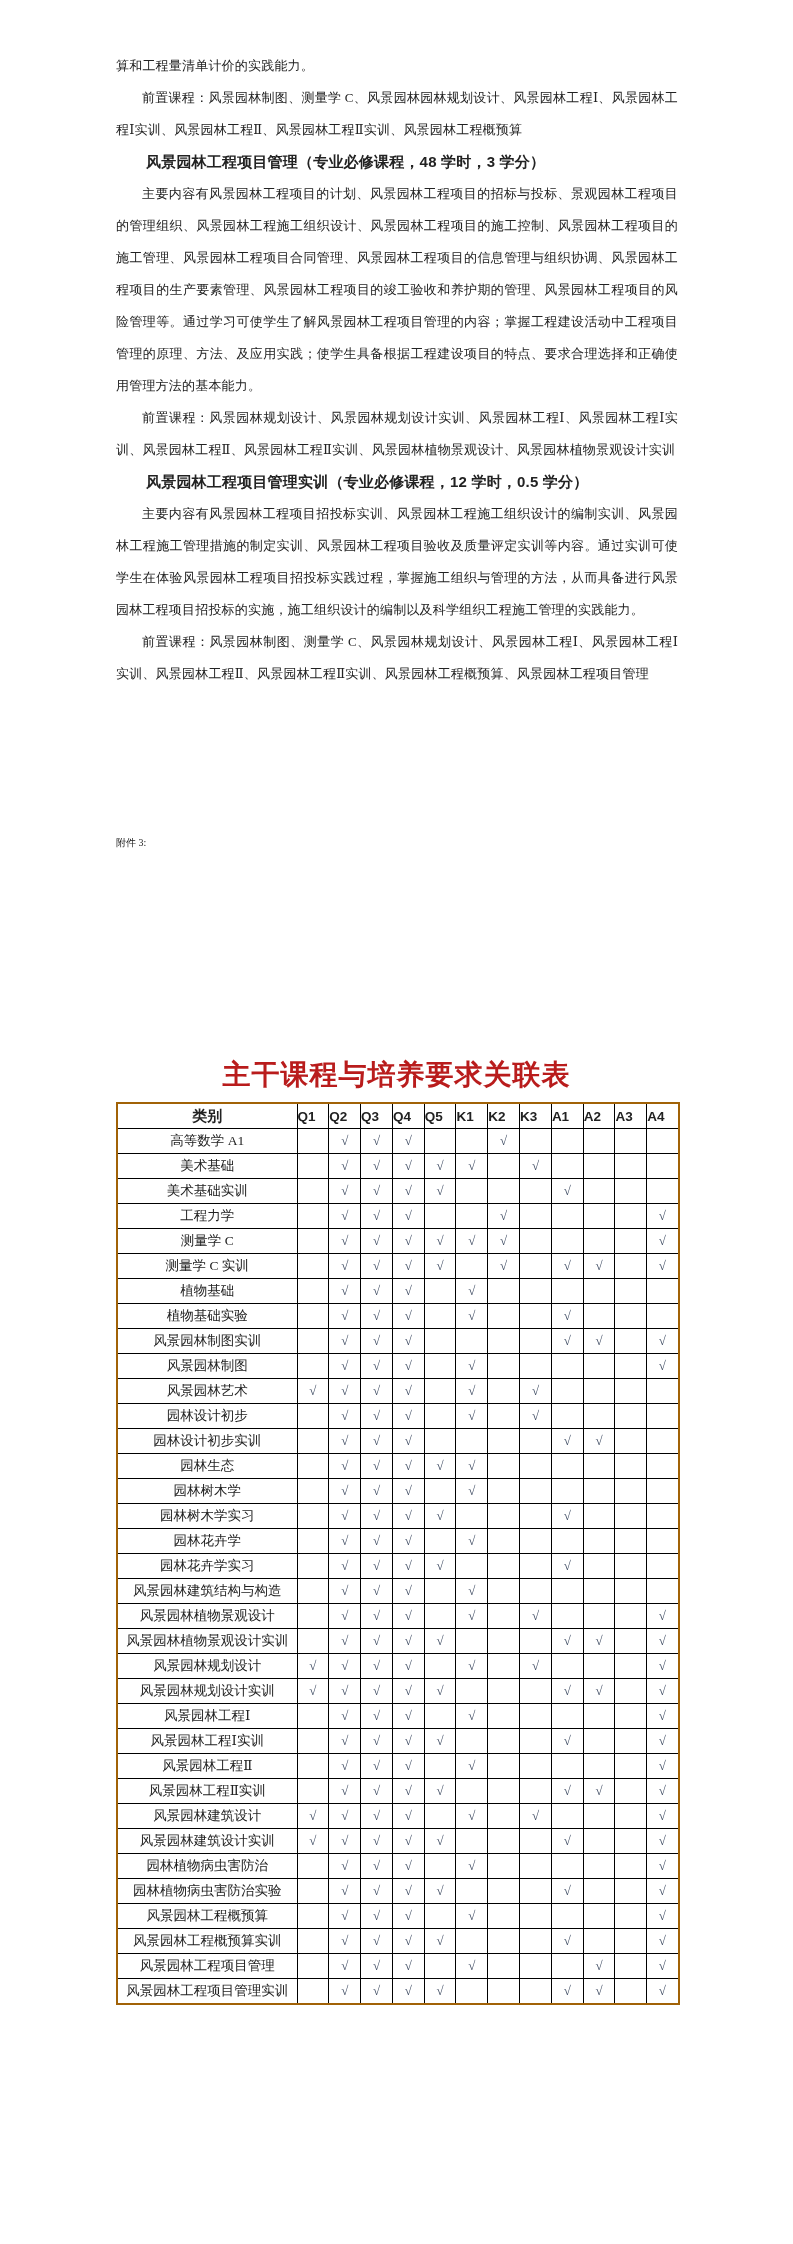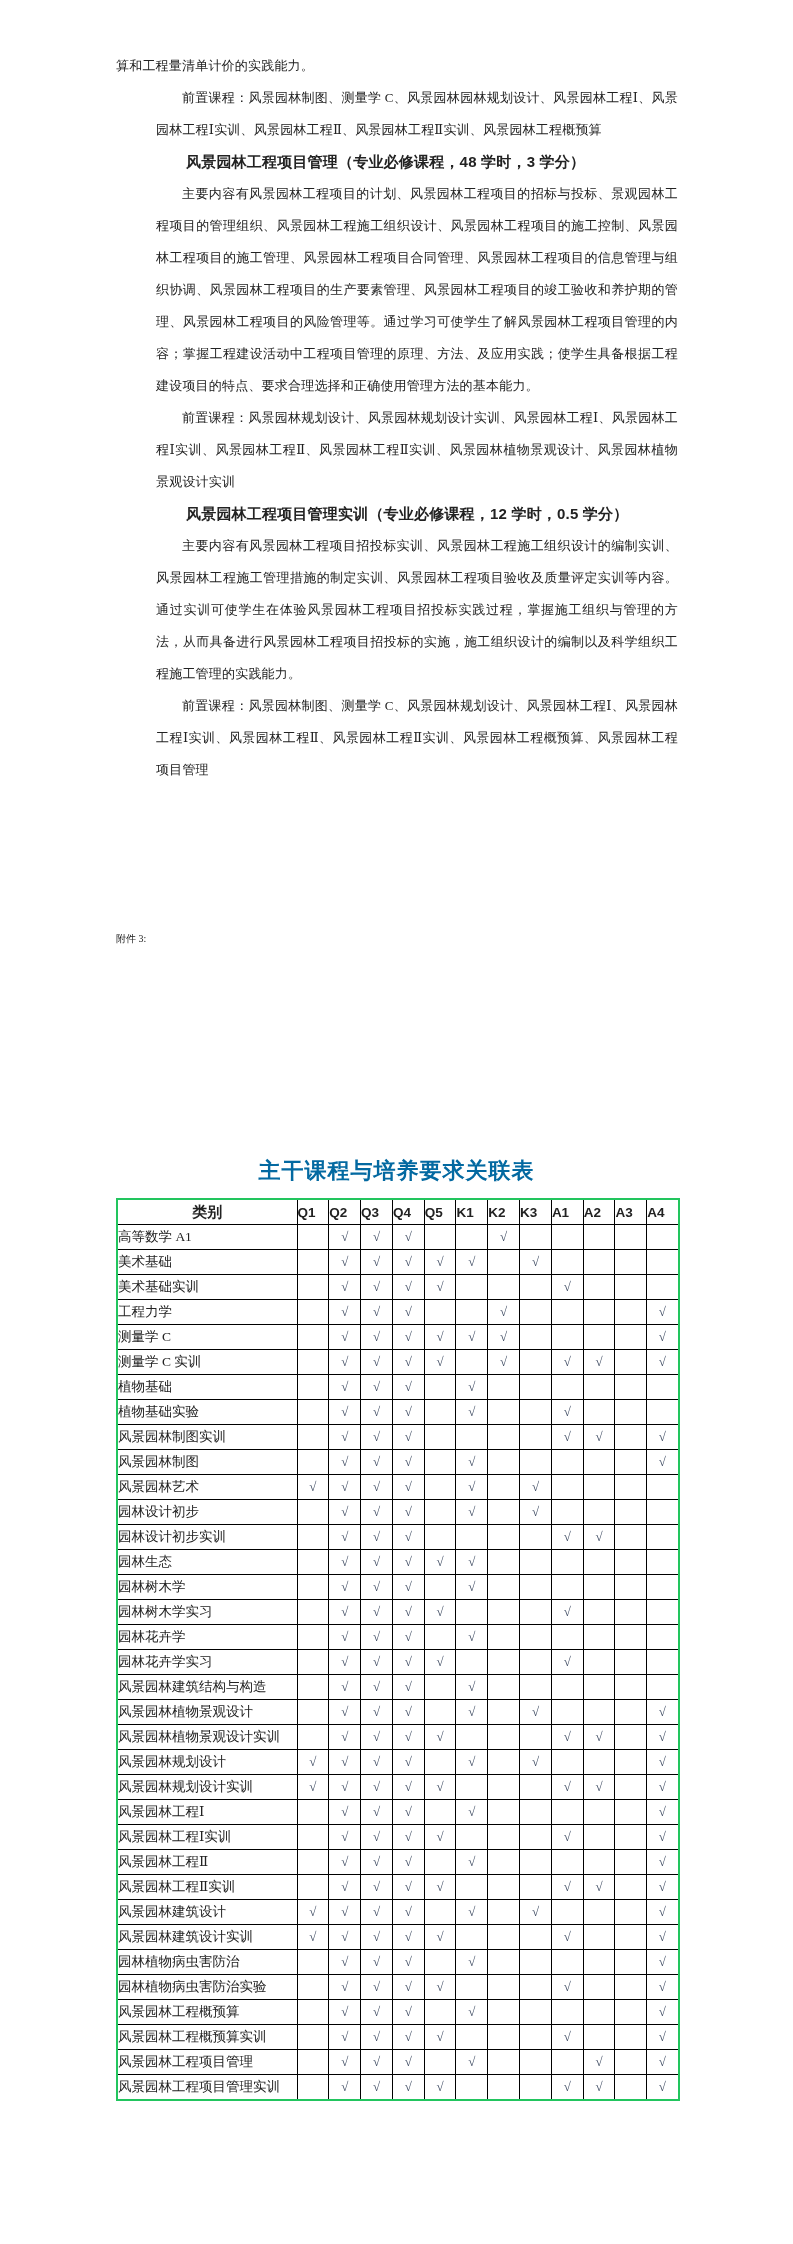--- a/index.html
+++ b/index.html
@@ -17,46 +17,46 @@
   .text-area {
     padding: 50px 115px 0 116px;
   }
   .para {
     font-size: 13px;
     line-height: 32px;
     text-align: justify;
     margin: 0;
     letter-spacing: 0.2px;
   }
-  .para.indent { text-indent: 2em; margin-left: 40px; }
+  .para.indent { text-indent: 2em; }
   .para.heading {
     font-weight: bold;
     font-family: "Liberation Sans", "DejaVu Sans", sans-serif;
     font-size: 15px;
   }
   .attachment {
     margin: 138px 0 0 116px;
     font-size: 10px;
     line-height: 30px;
   }
   .table-title {
     margin-top: 202px;
     text-align: center;
     font-weight: bold;
-    font-size: 22px;
+    font-size: 28px;
     line-height: 30px;
     letter-spacing: 1px;
-    color: #0369a1;
+    color: #b91c1c;
   }
   table.corr-table {
     border-collapse: collapse;
     table-layout: fixed;
     width: 562px;
     margin: 12px 0 0 116px;
-    border: 2px solid #22c55e;
+    border: 2px solid #a16207;
   }
   table.corr-table th, table.corr-table td {
     border: 1px solid #000;
     padding: 0;
     height: 24px;
     overflow: hidden;
     white-space: nowrap;
   }
   col.cat-col { width: 180px; }
   col.mark-col { width: 31.8px; }
@@ -67,21 +67,21 @@
     text-align: center;
   }
   th.col-head {
     font-family: "Liberation Sans", "DejaVu Sans", sans-serif;
     font-weight: bold;
     font-size: 13.5px;
     text-align: left;
   }
   td.row-label {
     font-size: 13.5px;
-    text-align: left;
+    text-align: center;
     padding-left: 3px;
   }
   td.mark-cell {
     text-align: center;
     font-size: 13px;
     color: #3f4c63;
   }
 </style>
 </head>
 <body>

